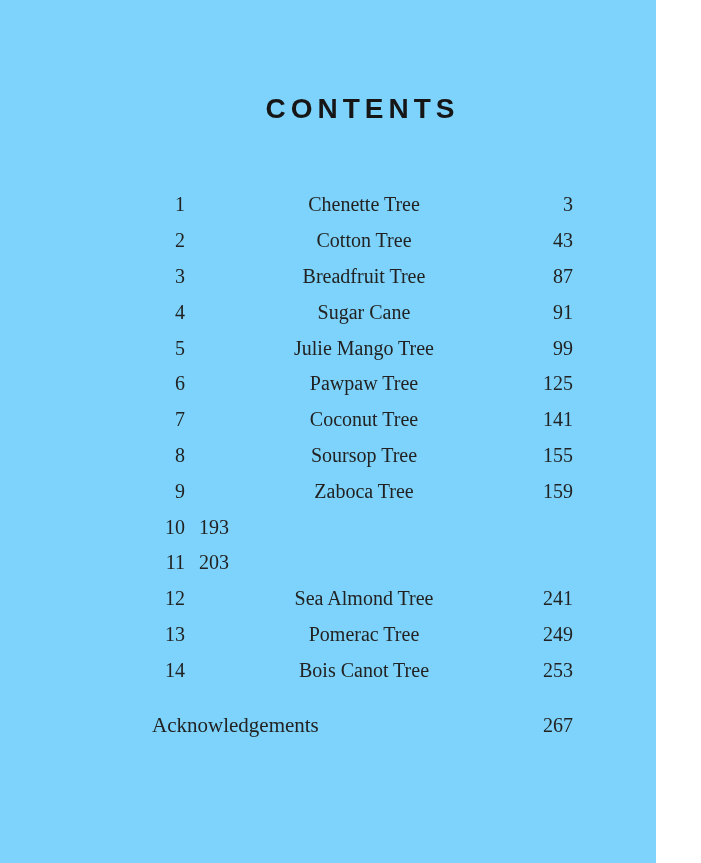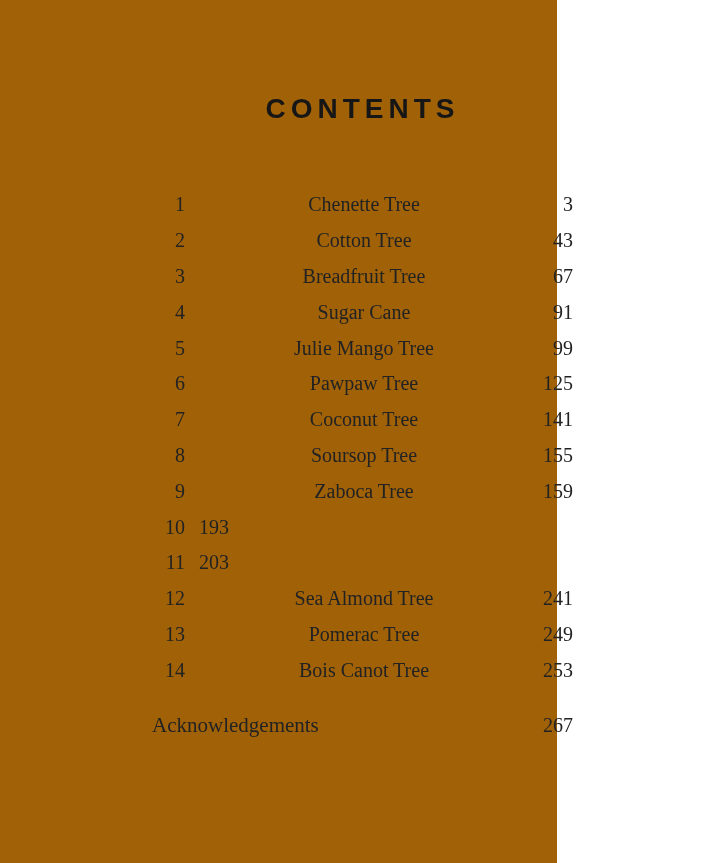--- a/index.html
+++ b/index.html
@@ -8,23 +8,23 @@
   }
   body {
     width: 701px;
     height: 863px;
     background: #ffffff;
     overflow: hidden;
     font-family: "Liberation Serif", serif;
   }
   .page {
     position: relative;
-    width: 557px;
+    width: 656px;
     height: 863px;
-    background: #a16207;
+    background: #7dd3fc;
     color: #1f1f1f;
   }
   .content {
     position: absolute;
     left: 152px;
     top: 0;
     width: 421px;
   }
   .toc-title {
     margin: 0;
@@ -101,21 +101,21 @@
           <span class="toc-page">3</span>
         </div>
         <div class="toc-row">
           <span class="toc-num">2</span>
           <span class="toc-chapter">Cotton Tree</span>
           <span class="toc-page">43</span>
         </div>
         <div class="toc-row">
           <span class="toc-num">3</span>
           <span class="toc-chapter">Breadfruit Tree</span>
-          <span class="toc-page">67</span>
+          <span class="toc-page">87</span>
         </div>
         <div class="toc-row">
           <span class="toc-num">4</span>
           <span class="toc-chapter">Sugar Cane</span>
           <span class="toc-page">91</span>
         </div>
         <div class="toc-row">
           <span class="toc-num">5</span>
           <span class="toc-chapter">Julie Mango Tree</span>
           <span class="toc-page">99</span>

